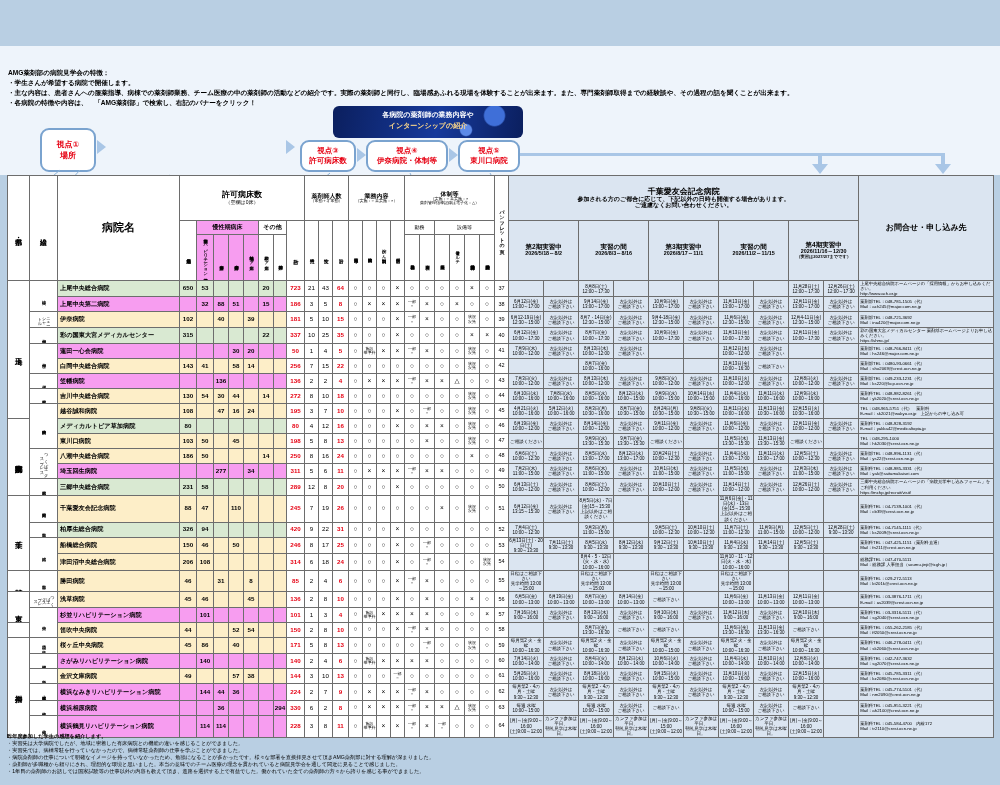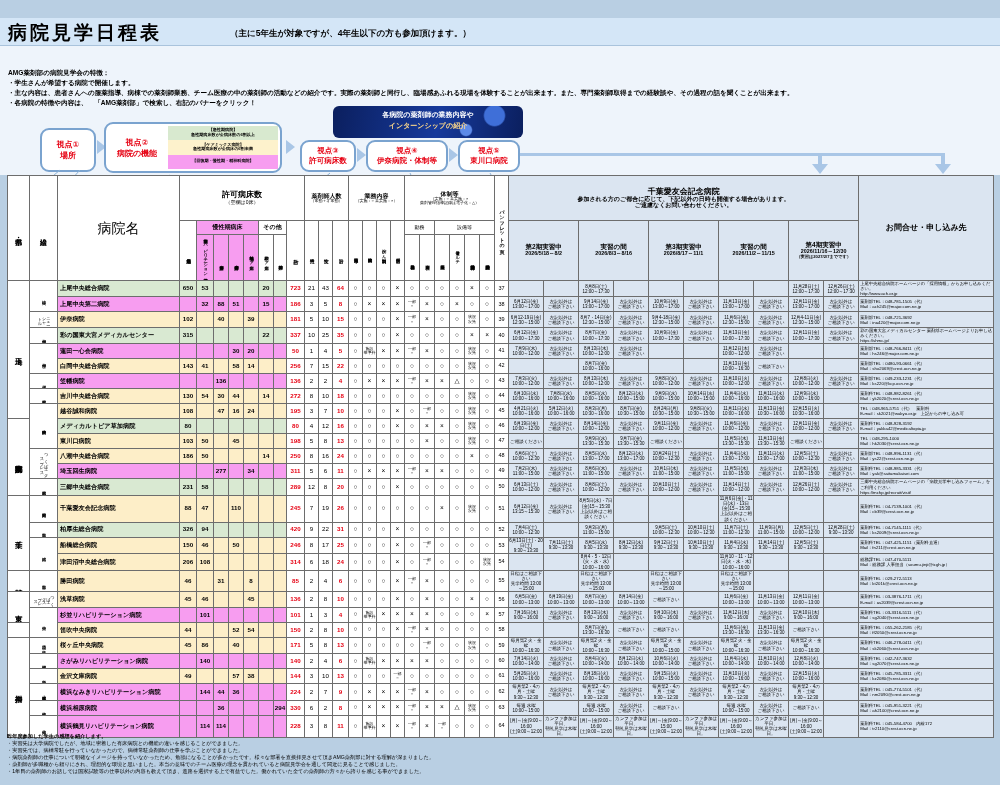--- a/index.html
+++ b/index.html
@@ -41,21 +41,21 @@
 .hline{position:absolute;background:#a9c6e6;height:3px}
 .darrow{position:absolute;width:4px;background:#a9c6e6}
 .darrow:after{content:"";position:absolute;left:-6px;bottom:-9px;border-left:8px solid transparent;border-right:8px solid transparent;border-top:10px solid #a9c6e6}
 .connectors{position:absolute;left:0;top:165px;pointer-events:none}
 
 .tablewrap{position:absolute;left:7px;top:175px;width:986px}
 table{border-collapse:collapse;table-layout:fixed;width:986px;background:#fff}
 th,td{border:1px solid #6d6d6d;padding:0;text-align:center;vertical-align:middle;overflow:hidden;line-height:1.05}
 .vt{writing-mode:vertical-rl;text-orientation:upright;display:inline-block;line-height:1;letter-spacing:0}
 .hh{font-weight:bold;background:#fff}
-.t9{font-size:14px;font-weight:normal}
+.t9{font-size:11px;font-weight:bold}
 .t8{font-size:8px;font-weight:bold}
 .t6{font-size:6px;font-weight:bold}
 .t5{font-size:5px;font-weight:normal}
 .t4{font-size:4px;font-weight:normal}
 .pk{background:#f79df0}
 .schh{background:#dbe5f1}
 .pname{font-size:6.5px;font-weight:bold}
 .prange{font-size:5.4px;font-weight:bold}
 .pnote{font-size:4.2px}
 tbody td{height:15px}
@@ -74,53 +74,38 @@
 
 .footer{position:absolute;left:7px;top:733px;font-size:5.2px;line-height:1.35;color:#000}
 .footer .fh{font-weight:bold}
 </style>
 </head>
 <body>
 
 <div class="page">
 
 
-  <div class="titlebar">
-    <span class="title-main">病院見学日程表</span>
-    <span class="title-sub">（主に5年生が対象ですが、4年生以下の方も参加頂けます。）</span>
-  </div>
 
   <div class="upperbg"></div>
 
   <div class="features">
     <div>AMG薬剤部の病院見学会の特徴：</div>
     <div>・学生さんが希望する病院で開催します。</div>
     <div>・主な内容は、患者さんへの服薬指導、病棟での薬剤師業務、チーム医療の中の薬剤師の活動などの紹介です。実際の薬剤師と同行し、臨場感あふれる現場を体験することが出来ます。また、専門薬剤師取得までの経験談や、その過程の話を聞くことが出来ます。</div>
     <div>・各病院の特徴や内容は、　「AMG薬剤部」で検索し、右記のバナーをクリック！</div>
   </div>
 
   <div class="banner">
     <div>各病院の薬剤師の業務内容や</div>
     <div class="b2">インターンシップの紹介</div>
   </div>
 
   <div class="vp vp1"><span>視点①
 場所</span></div>
   <div class="flow-arrow" style="left:97px;top:140px"></div>
-  <div class="vp vp2">
-    <span class="vp2-label">視点②
-病院の機能</span>
-    <span class="legend">
-      <span class="lg" id="lg0" style="background: rgb(216, 233, 207);">【急性期病院】
-急性期病床数が全病床数の6割以上</span>
-      <span class="lg" id="lg1" style="background: rgb(253, 242, 204);">【ケアミックス病院】
-急性期病床数が全病床の6割未満</span>
-      <span class="lg" id="lg2" style="background: rgb(247, 157, 240);">【回復期・慢性期・精神科病院】</span>
-    </span>
-  </div>
   <div class="flow-arrow" style="left:286px;top:140px"></div>
   <div class="vp vp3"><span>視点③
 許可病床数</span></div>
   <div class="flow-arrow" style="left:357px;top:148px"></div>
   <div class="vp vp4"><span>視点④
 伊奈病院・体制等</span></div>
   <div class="flow-arrow" style="left:449px;top:148px"></div>
   <div class="vp vp5"><span>視点⑤
 東川口病院</span></div>
 

